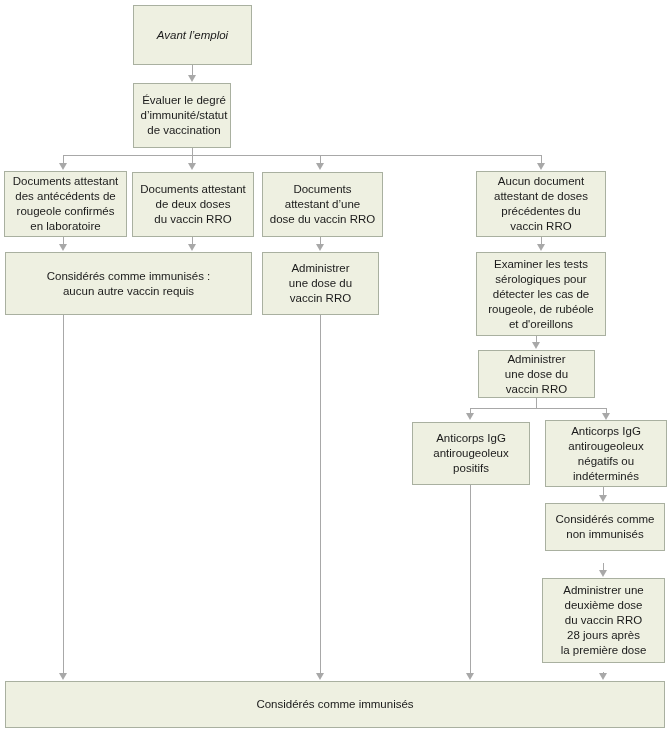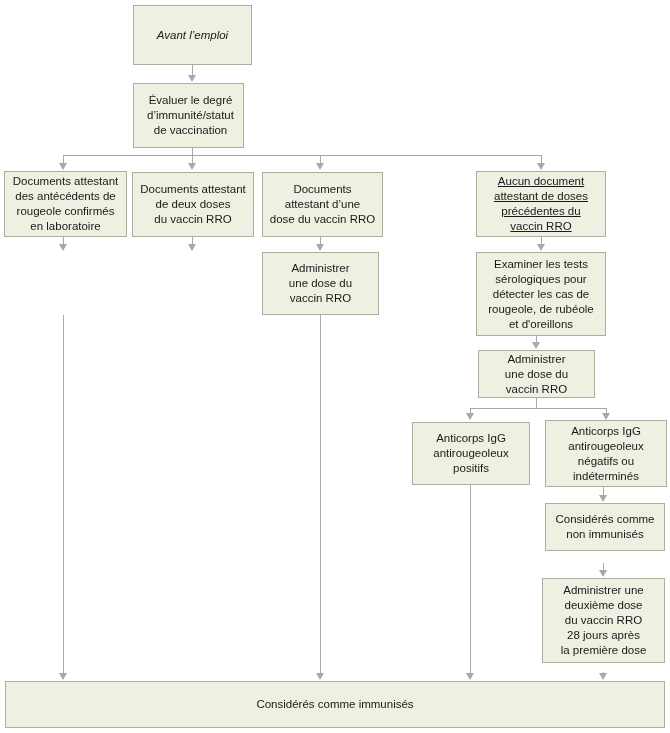--- a/index.html
+++ b/index.html
@@ -111,21 +111,21 @@
   <div class="conn v" style="left:470px; top:485px; height:190px;"></div>
   <div class="arrow" style="left:466px; top:673px;"></div>
 
   <div class="conn v" style="left:603px; top:672px; height:6px;"></div>
   <div class="arrow" style="left:599px; top:673px;"></div>
 
   <div class="node" style="left:133px; top:5px; width:119px; height:60px;font-style:italic;">
     <span class="node-text">Avant l’emploi</span>
   </div>
 
-  <div class="node" style="left:133px; top:83px; width:111px; height:65px;padding-left:8px;">
+  <div class="node" style="left:133px; top:83px; width:98px; height:65px;padding-left:8px;">
     <span class="node-text">Évaluer le degré
 d’immunité/statut
 de vaccination</span>
   </div>
 
   <div class="node" style="left:4px; top:171px; width:123px; height:66px;">
     <span class="node-text">Documents attestant
 des antécédents de
 rougeole confirmés
 en laboratoire</span>
@@ -136,27 +136,31 @@
 de deux doses
 du vaccin RRO</span>
   </div>
 
   <div class="node" style="left:262px; top:172px; width:121px; height:65px;">
     <span class="node-text">Documents
 attestant d’une
 dose du vaccin RRO</span>
   </div>
 
-  <div class="node" style="left:476px; top:171px; width:130px; height:66px;text-decoration:underline;">
+  <div class="node" style="left:476px; top:171px; width:130px; height:66px;">
     <span class="node-text">Aucun document
 attestant de doses
 précédentes du
 vaccin RRO</span>
   </div>
 
+  <div class="node" style="left:5px; top:252px; width:247px; height:63px;">
+    <span class="node-text">Considérés comme immunisés :
+aucun autre vaccin requis</span>
+  </div>
 
   <div class="node" style="left:262px; top:252px; width:117px; height:63px;">
     <span class="node-text">Administrer
 une dose du
 vaccin RRO</span>
   </div>
 
   <div class="node" style="left:476px; top:252px; width:130px; height:84px;">
     <span class="node-text">Examiner les tests
 sérologiques pour

